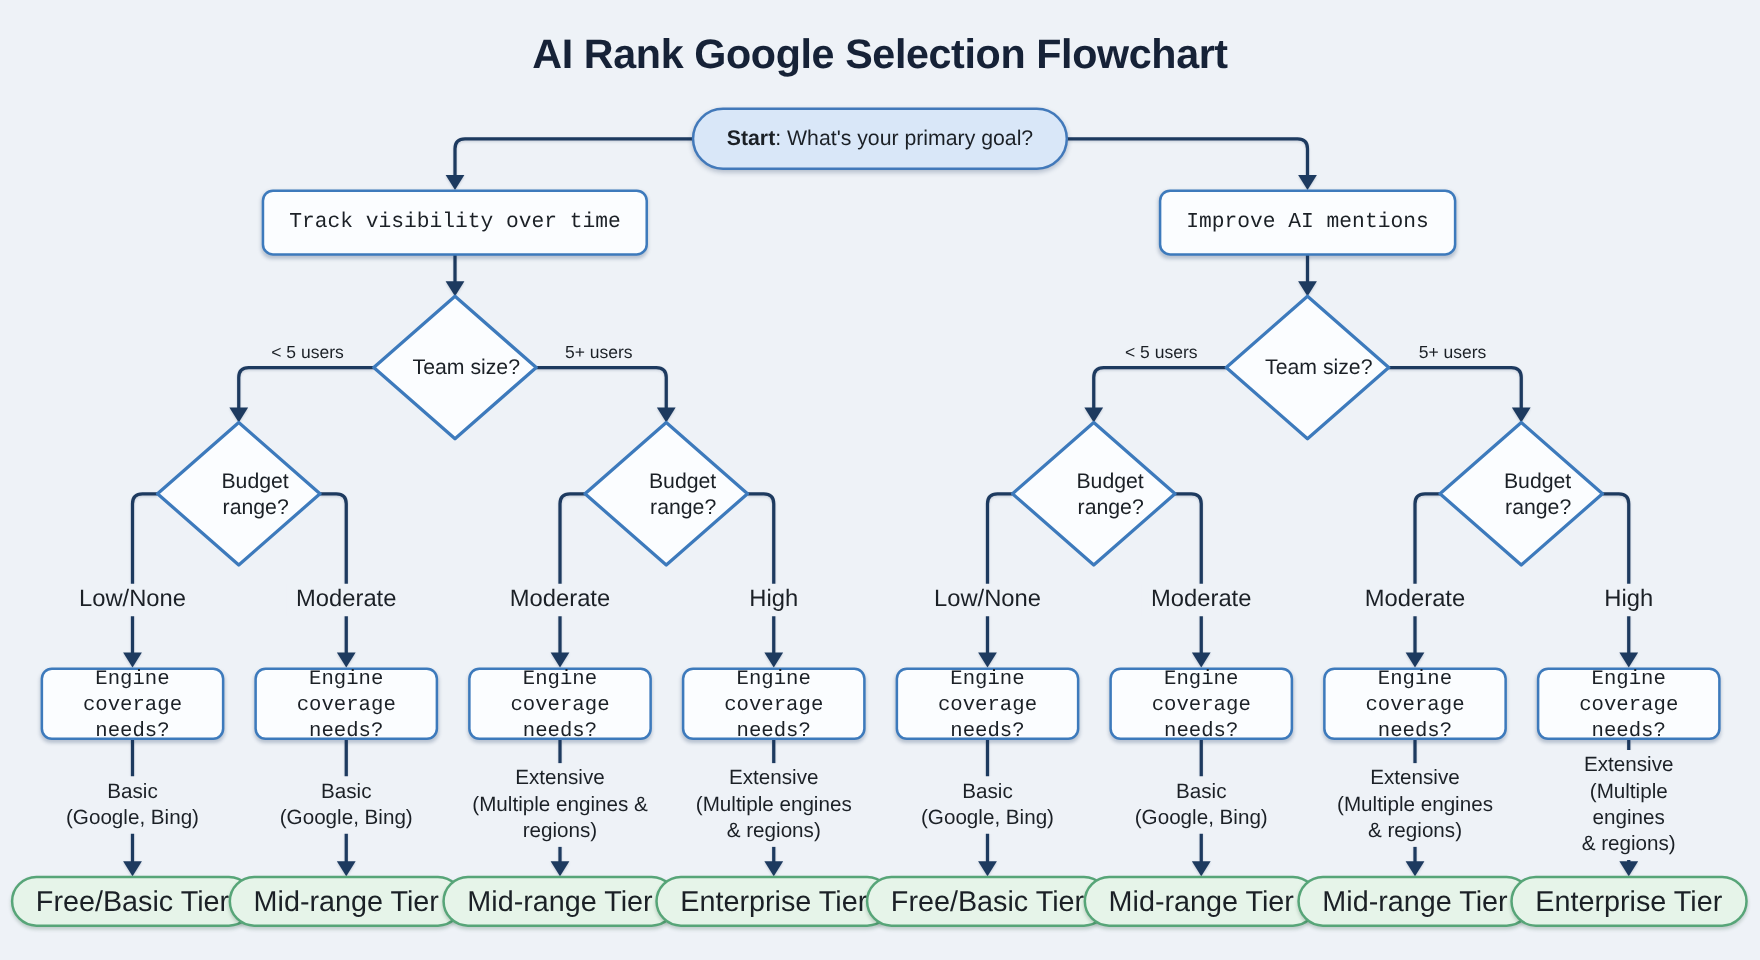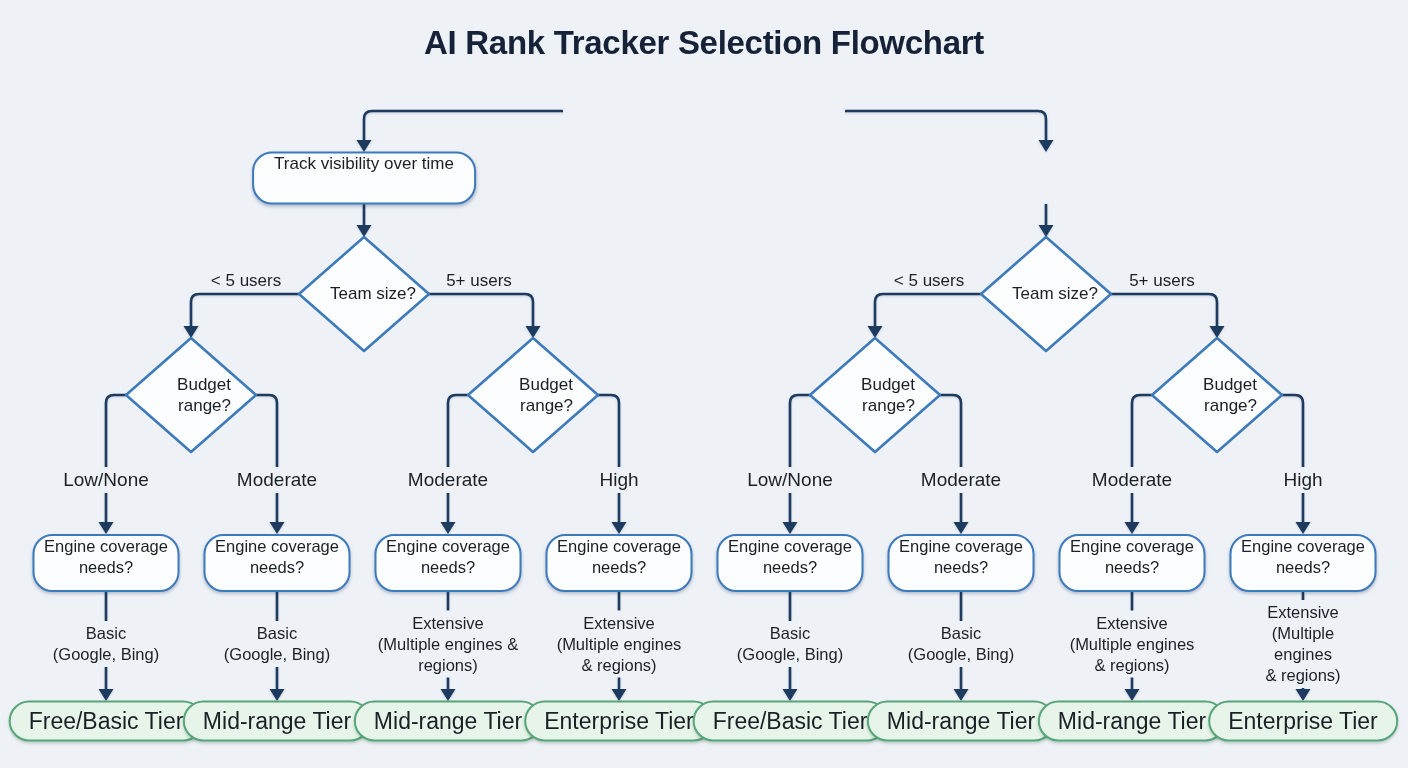--- a/index.html
+++ b/index.html
@@ -30,33 +30,33 @@
     position:absolute;left:0;top:24px;width:1408px;text-align:center;
     font-size:33px;font-weight:bold;color:var(--title);letter-spacing:-.3px;z-index:2;
   }
   .start{
     background:var(--start-fill);border:2.5px solid #4279ba;border-radius:26px;
     height:50px;display:flex;align-items:center;justify-content:center;
     padding:0 26px;white-space:nowrap;font-size:17px;
     box-shadow:0 2px 4px rgba(25,50,90,.28);
   }
   .box{
-    background:var(--node-fill);border:2.5px solid var(--blue-border);border-radius:20px;
-    display:flex;justify-content:center;text-align:center;
-    font-size:17px;box-shadow:0 2px 3px rgba(25,50,90,.25);
+    background:var(--node-fill);border:2.5px solid var(--blue-border);border-radius:9px;
+    display:flex;align-items:center;justify-content:center;text-align:center;
+    font-size:17px;box-shadow:0 2px 3px rgba(25,50,90,.25);font-family:Liberation Mono, monospace;
   }
   .goal{height:53px;padding:0 20px;white-space:nowrap;}
   .engine{width:147px;height:58px;font-size:16.5px;line-height:21px;padding:0 6px;}
   .diamond{width:134px;height:118px;display:flex;align-items:center;justify-content:center;}
   .dshape{position:absolute;left:0;top:0;}
   .dshape polygon{fill:var(--node-fill);stroke:var(--blue-border);stroke-width:2.6;stroke-linejoin:round;}
   .dlabel{position:relative;text-align:right;font-size:17px;line-height:21.5px;}
   .dlabel.wide{width:104px;}
   .dlabel.narrow{width:80px;}
-  .optlabel{font-size:17px;white-space:nowrap;}
+  .optlabel{font-size:14px;white-space:nowrap;}
   .budlabel{font-size:19px;white-space:nowrap;background:var(--bg);padding:2px 8px;}
   .covlabel{
     font-size:16.5px;line-height:21px;text-align:center;white-space:pre-line;
     background:var(--bg);padding:2px 5px;
   }
   .tier{
     background:var(--green-fill);border:2.5px solid var(--green-border);border-radius:21px;
     height:41px;display:flex;align-items:center;justify-content:center;
     padding:0 18px;white-space:nowrap;font-size:23px;
     box-shadow:0 2px 3px rgba(25,70,40,.22);
@@ -117,25 +117,31 @@
     <path d="M790 592 V690"></path>
       <polygon points="782.5,689 797.5,689 790,701"></polygon>
     <path d="M961 592 V690"></path>
       <polygon points="953.5,689 968.5,689 961,701"></polygon>
     <path d="M1132 592 V690"></path>
       <polygon points="1124.5,689 1139.5,689 1132,701"></polygon>
     <path d="M1303 592 V690"></path>
       <polygon points="1295.5,689 1310.5,689 1303,701"></polygon>
   </svg>
 
-  <div class="title">AI Rank Tracker Selection Flowchart</div>
-
+  <div class="title">AI Rank Google Selection Flowchart</div>
+
+  <div class="node start" style="left:704px;top:111px">
+    <span><b>Start</b><span>: What's your primary goal?</span></span>
+  </div>
 
   <div class="node box goal" style="left:364px;top:178px">
     <span>Track visibility over time</span>
+  </div>
+  <div class="node box goal" style="left:1046px;top:178px">
+    <span>Improve AI mentions</span>
   </div>
 
   <div class="node diamond" style="left:364px;top:294px">
     <svg class="dshape" width="134" height="118" viewBox="0 0 134 118">
         <polygon points="67,2 132,59 67,116 2,59"></polygon>
       </svg>
     <div class="dlabel wide">Team size?</div>
   </div>
   <div class="node diamond" style="left:1046px;top:294px">
     <svg class="dshape" width="134" height="118" viewBox="0 0 134 118">

